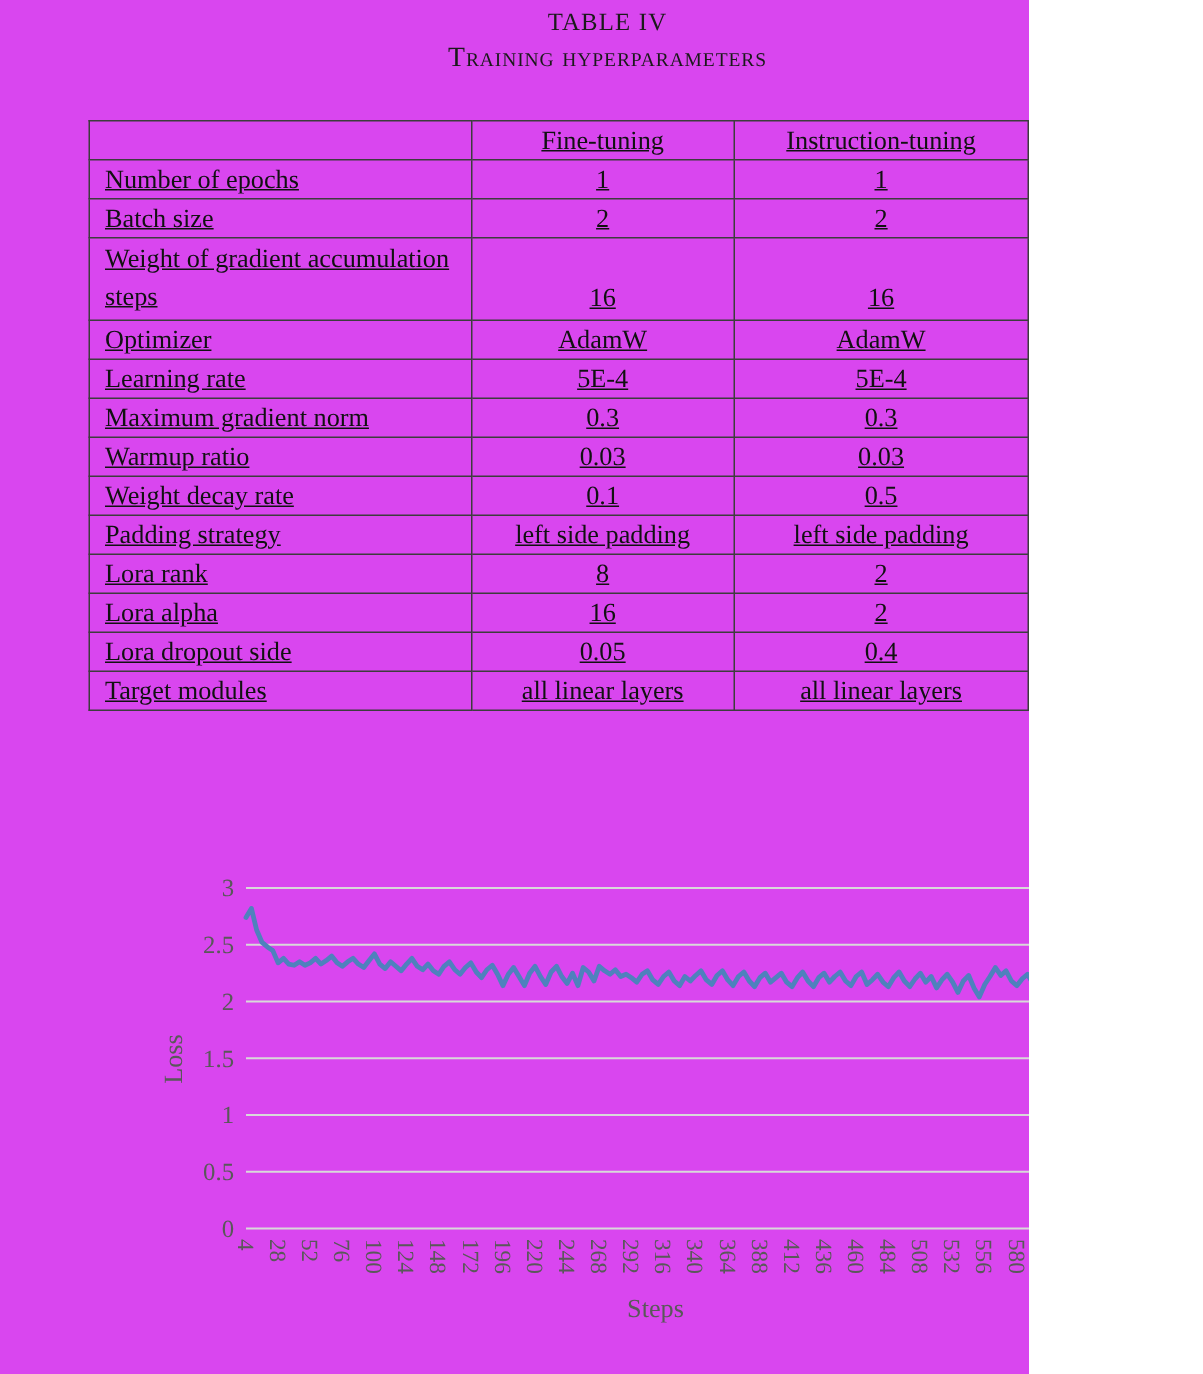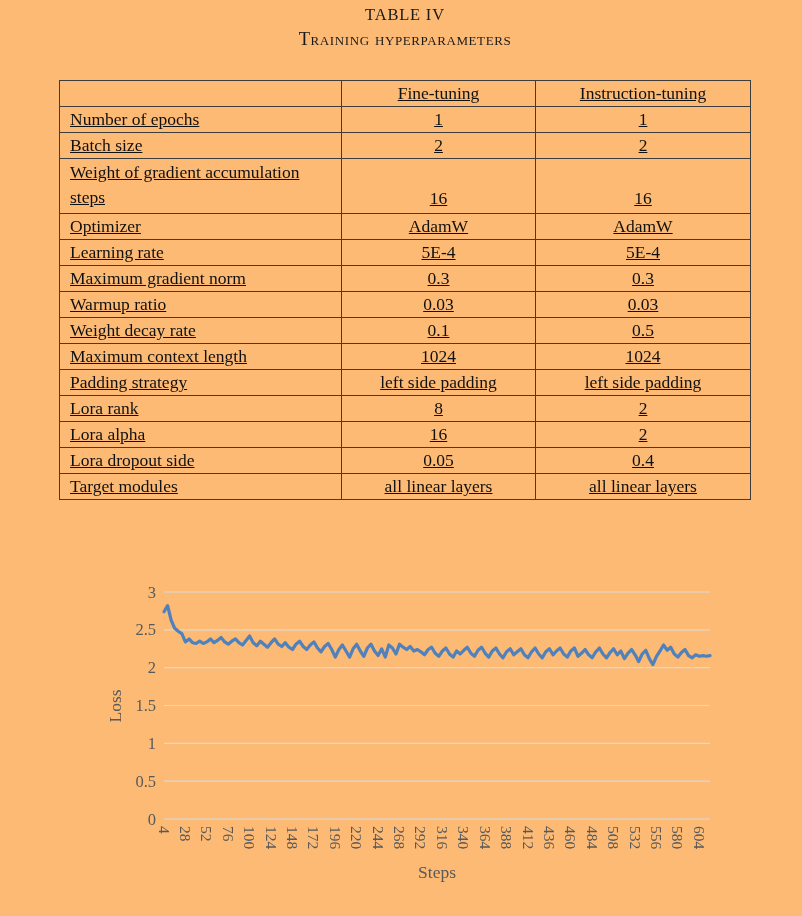--- a/index.html
+++ b/index.html
@@ -1,16 +1,16 @@
 <!DOCTYPE html>
 <html><head>
 <meta charset="utf-8">
 <style>
   html,body{margin:0;padding:0;background:#ffffff;}
-  .page{position:relative;width:802px;height:916px;background:#fdba74;overflow:hidden;
+  .page{position:relative;width:686px;height:916px;background:#d946ef;overflow:hidden;
         font-family:"Liberation Serif","DejaVu Serif",serif;color:#1a1a1a;}
   
   .caption{position:absolute;top:5px;left:4px;width:802px;text-align:center;}
   .caption .line1{font-size:16.5px;letter-spacing:0.8px;}
   .caption .line2{font-size:18.5px;font-variant:small-caps;letter-spacing:0.6px;margin-top:4px;}
   
   table.hparams{position:absolute;left:59px;top:80px;border-collapse:collapse;table-layout:fixed;
         font-size:17.5px;color:#111;}
   table.hparams td{border:1.6px solid #3d3d3d;height:25px;line-height:25px;padding:0 8px;
         overflow:hidden;vertical-align:middle;text-decoration:underline;}
@@ -79,25 +79,20 @@
           <td class="lbl">Warmup ratio</td>
           <td class="val">0.03</td>
           <td class="val">0.03</td>
         </tr>
         <tr>
           <td class="lbl">Weight decay rate</td>
           <td class="val">0.1</td>
           <td class="val">0.5</td>
         </tr>
         <tr>
-          <td class="lbl">Maximum context length</td>
-          <td class="val">1024</td>
-          <td class="val">1024</td>
-        </tr>
-        <tr>
           <td class="lbl">Padding strategy</td>
           <td class="val">left side padding</td>
           <td class="val">left side padding</td>
         </tr>
         <tr>
           <td class="lbl">Lora rank</td>
           <td class="val">8</td>
           <td class="val">2</td>
         </tr>
         <tr>

